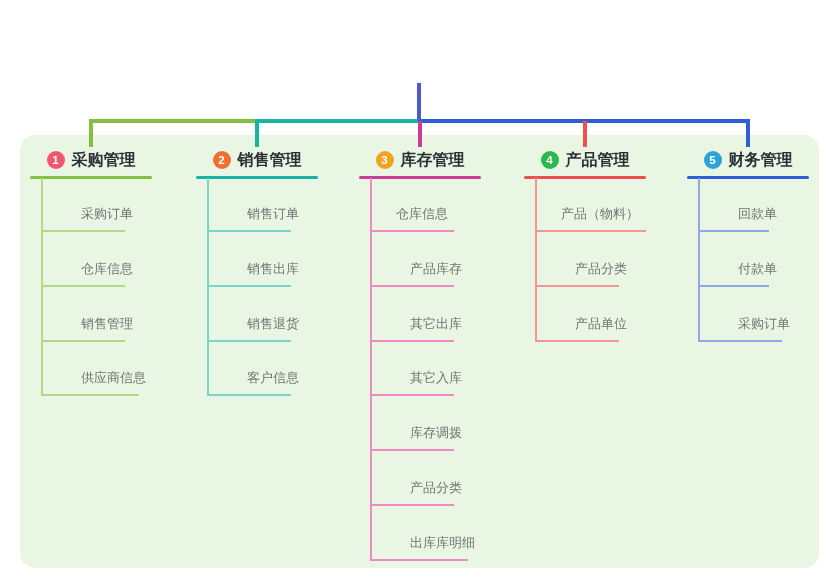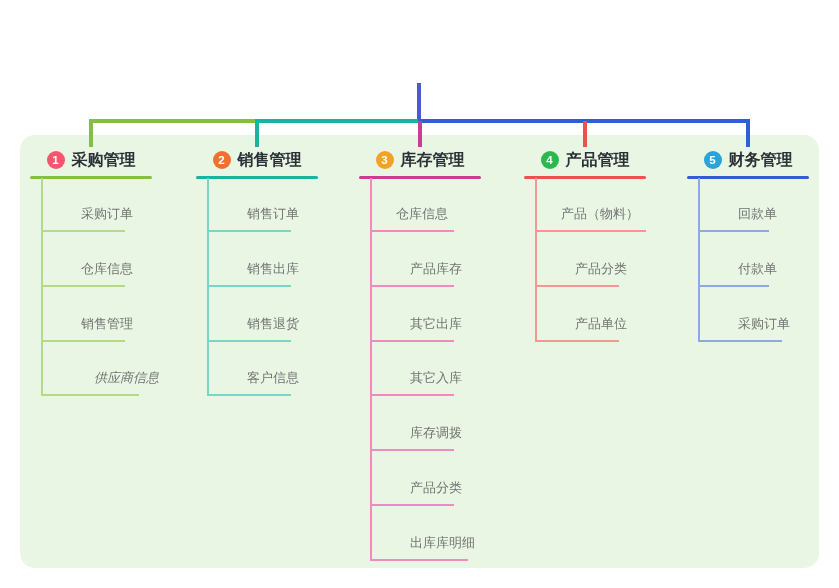--- a/index.html
+++ b/index.html
@@ -61,21 +61,21 @@
         <span class="branch-label">采购管理</span>
       </div>
       <div class="line" style="left: 30px; top: 176px; width: 122px; height: 3px; background: rgb(132, 191, 65); border-radius: 2px;"></div>
       <div class="line" style="left: 41px; top: 178px; width: 2px; height: 218px; background: rgb(180, 218, 133);"></div>
       <div class="child-label" style="left: 57px; top: 205px;">采购订单</div>
       <div class="line" style="left: 41px; top: 230px; width: 84px; height: 2px; background: rgb(180, 218, 133);"></div>
       <div class="child-label" style="left: 57px; top: 260px;">仓库信息</div>
       <div class="line" style="left: 41px; top: 285px; width: 84px; height: 2px; background: rgb(180, 218, 133);"></div>
       <div class="child-label" style="left: 57px; top: 315px;">销售管理</div>
       <div class="line" style="left: 41px; top: 340px; width: 84px; height: 2px; background: rgb(180, 218, 133);"></div>
-      <div class="child-label" style="left: 70px; top: 369px; font-style: italic;">供应商信息</div>
+      <div class="child-label" style="left: 57px; top: 369px;">供应商信息</div>
       <div class="line" style="left: 41px; top: 394px; width: 97.5px; height: 2px; background: rgb(180, 218, 133);"></div>
       <div class="branch-header" style="left: 196px; top: 146px; width: 122px; height: 28px;">
         <span class="badge" style="background: rgb(242, 112, 47);">2</span>
         <span class="branch-label">销售管理</span>
       </div>
       <div class="line" style="left: 196px; top: 176px; width: 122px; height: 3px; background: rgb(23, 179, 163); border-radius: 2px;"></div>
       <div class="line" style="left: 207px; top: 178px; width: 2px; height: 218px; background: rgb(122, 212, 200);"></div>
       <div class="child-label" style="left: 223px; top: 205px;">销售订单</div>
       <div class="line" style="left: 207px; top: 230px; width: 84px; height: 2px; background: rgb(122, 212, 200);"></div>
       <div class="child-label" style="left: 223px; top: 260px;">销售出库</div>

